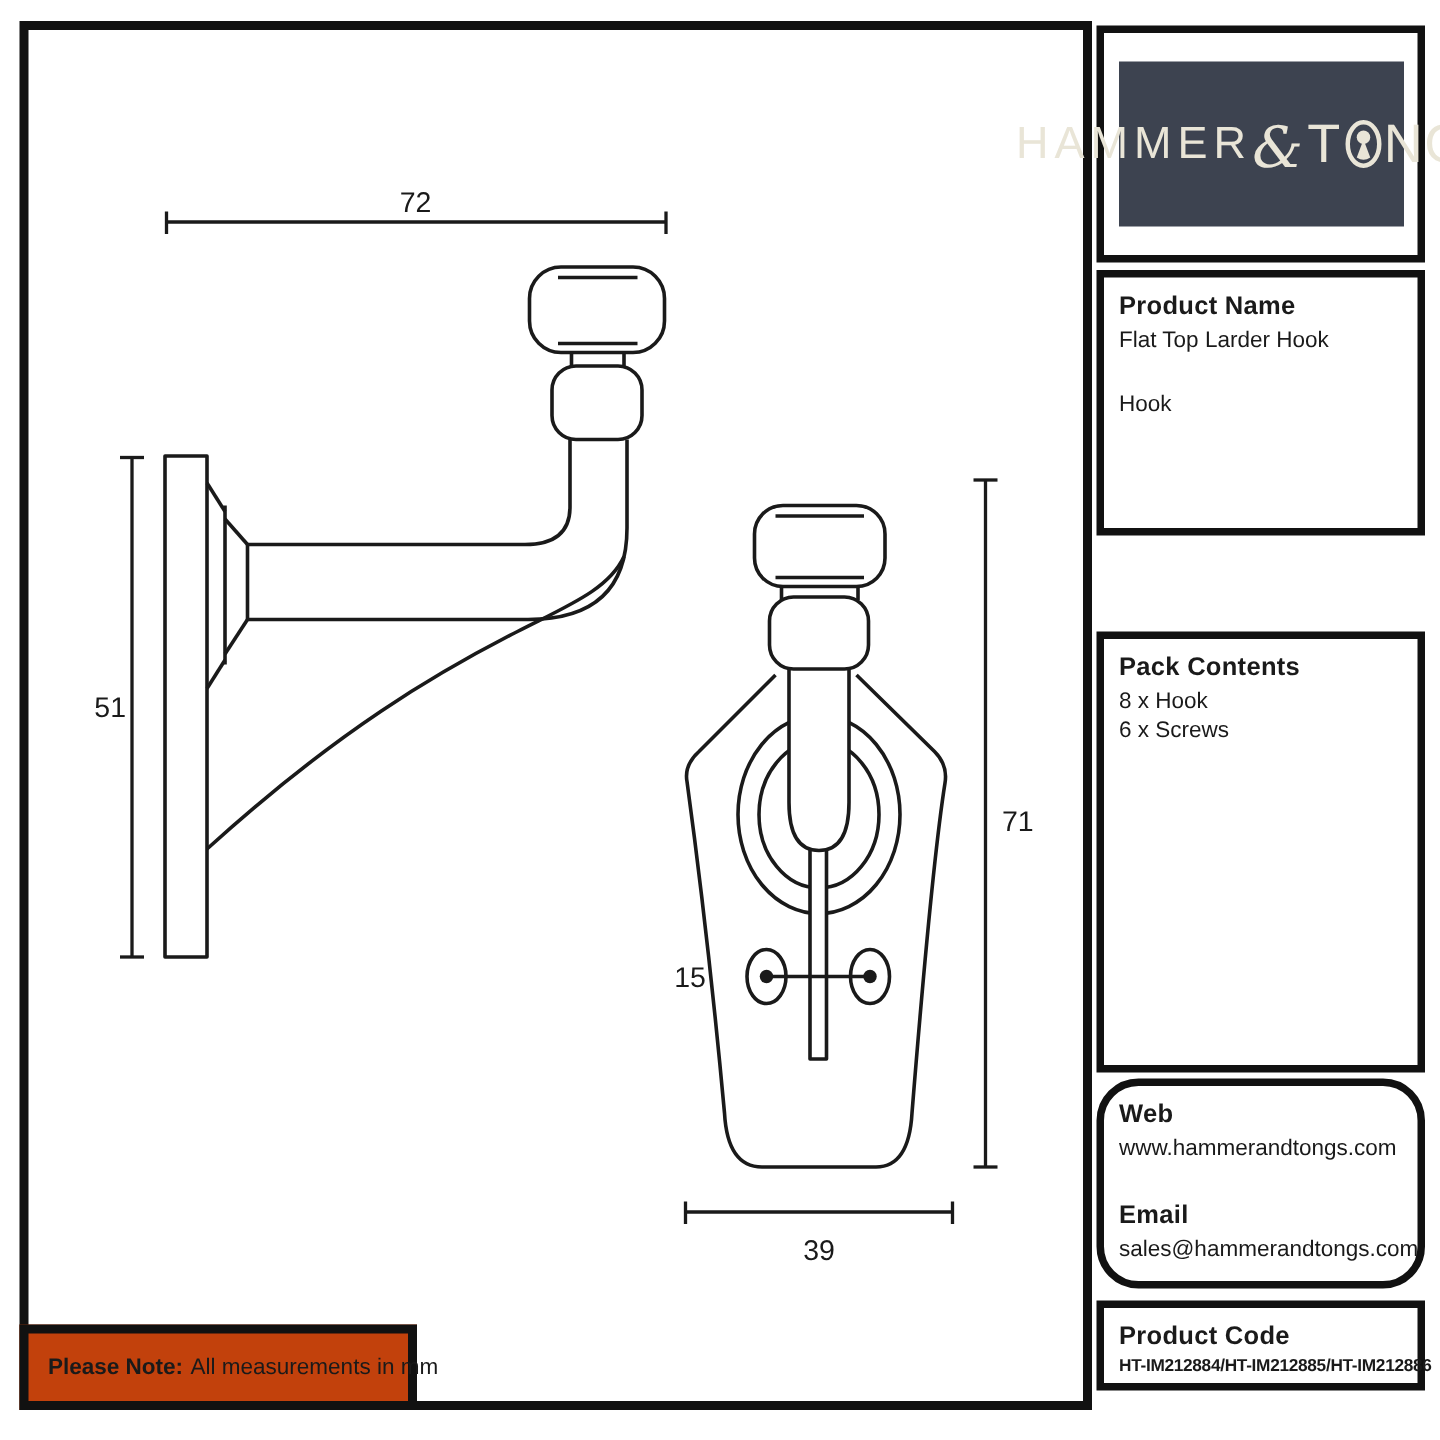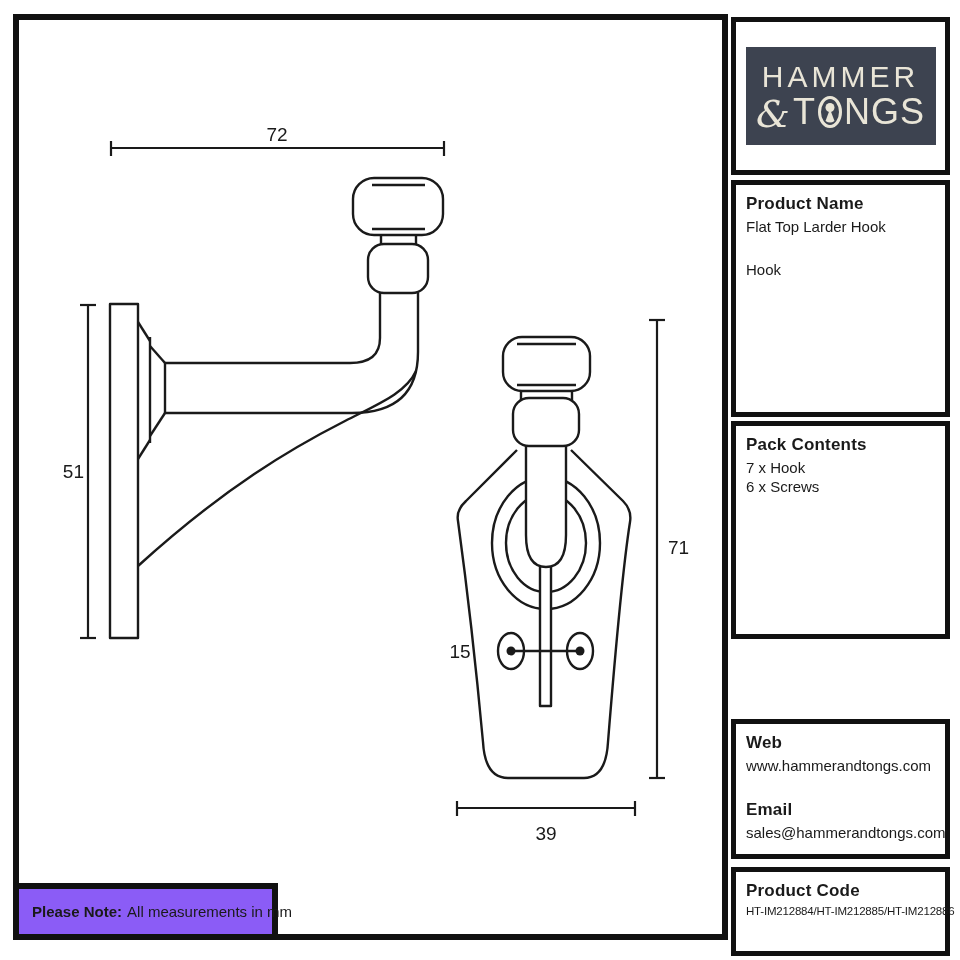--- a/index.html
+++ b/index.html
@@ -5,40 +5,40 @@
   html,body{margin:0;padding:0;background:#fff;}
   .sheet{position:relative;width:960px;height:960px;background:#fff;overflow:hidden;
          font-family:"Liberation Sans",sans-serif;color:var(--ink,#1a1a1a);}
   .main-frame{position:absolute;left:13px;top:14px;width:715px;height:926px;
               border:6px solid #111;box-sizing:border-box;background:#fff;}
   svg.drawing{position:absolute;left:0;top:0;}
   svg.drawing *{vector-effect:none;}
   .dim-text{font-family:"Liberation Sans",sans-serif;font-size:19px;fill:var(--ink,#1a1a1a);}
 
   .note-box{position:absolute;left:13px;top:883px;width:265px;height:57px;
-            border:6px solid #111;background:#8b5cf6;box-sizing:border-box;
+            border:6px solid #111;background:#c2410c;box-sizing:border-box;
             display:flex;align-items:center;padding-left:13px;font-size:15px;white-space:nowrap;}
   .note-box .nb-label{font-weight:700;margin-right:5px;}
 
   .sb-box{position:absolute;left:731px;width:219px;border:5px solid #111;
           background:#fff;box-sizing:border-box;}
   .sb-inner{padding:9px 10px;}
   .sb-label{font-weight:700;font-size:17px;letter-spacing:.2px;margin-bottom:4px;}
   .sb-value{font-size:15px;margin-bottom:2px;}
   .sb-gap{height:24px;}
-  .code-value{font-size:11.5px;letter-spacing:-.2px;white-space:nowrap;}
+  .code-value{font-size:11.5px;letter-spacing:-.2px;white-space:nowrap;font-weight:bold;}
 
   #sb-logo{top:17px;height:158px;display:flex;align-items:center;justify-content:center;}
-  #sb-product{top:180px;height:237px;}
-  #sb-pack{top:421px;height:218px;}
-  #sb-contact{top:719px;height:140px;}
-  #sb-code{top:867px;height:89px;}
+  #sb-product{top:180px;height:177px;}
+  #sb-pack{top:421px;height:294px;}
+  #sb-contact{top:719px;height:140px;border-radius:28px;}
+  #sb-code{top:867px;height:60px;}
 
-  .logo-plate{width:190px;height:98px;background:var(--logo_bg,#3d4350);
-              color:var(--logo_fg,#e9e5d7);display:flex;flex-direction:column;
+  .logo-plate{width:190px;height:110px;background:var(--logo_bg,#3d4350);
+              color:var(--logo_fg,#e9e5d7);display:flex;flex-direction:row;
               align-items:center;justify-content:center;user-select:none;}
   .logo-l1{font-size:30px;letter-spacing:4px;line-height:1.05;font-weight:500;}
   .logo-l2{font-size:36px;letter-spacing:1px;line-height:1;display:flex;align-items:center;font-weight:500;}
   .logo-amp{font-family:"DejaVu Serif",serif;font-style:italic;font-size:38px;margin-right:2px;position:relative;top:2px;}
   .keyhole{margin:0 1px;}
 </style>
 </head>
 <body>
 
 <div class="sheet">
@@ -146,21 +146,21 @@
       <div class="sb-label">Product Name</div>
       <div class="sb-value">Flat Top Larder Hook</div>
       <div class="sb-gap"></div>
       <div class="sb-value">Hook</div>
     </div>
   </div>
 
   <div class="sb-box" id="sb-pack">
     <div class="sb-inner">
       <div class="sb-label">Pack Contents</div>
-      <div class="sb-value">7 x Hook</div>
+      <div class="sb-value">8 x Hook</div>
       <div class="sb-value">6 x Screws</div>
     </div>
   </div>
 
   <div class="sb-box" id="sb-contact">
     <div class="sb-inner">
       <div class="sb-label">Web</div>
       <div class="sb-value">www.hammerandtongs.com</div>
       <div class="sb-gap"></div>
       <div class="sb-label">Email</div>

